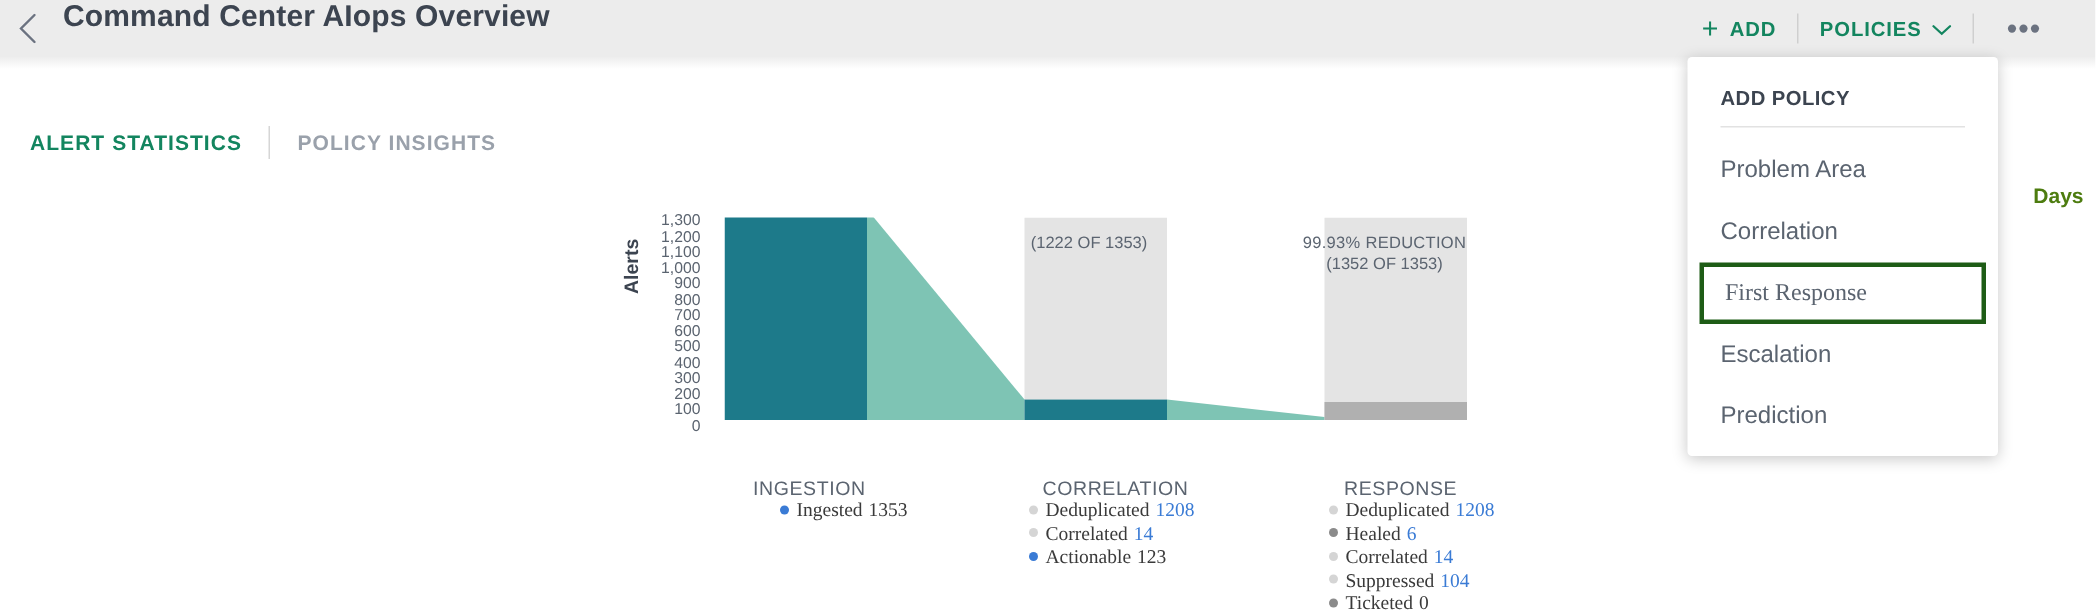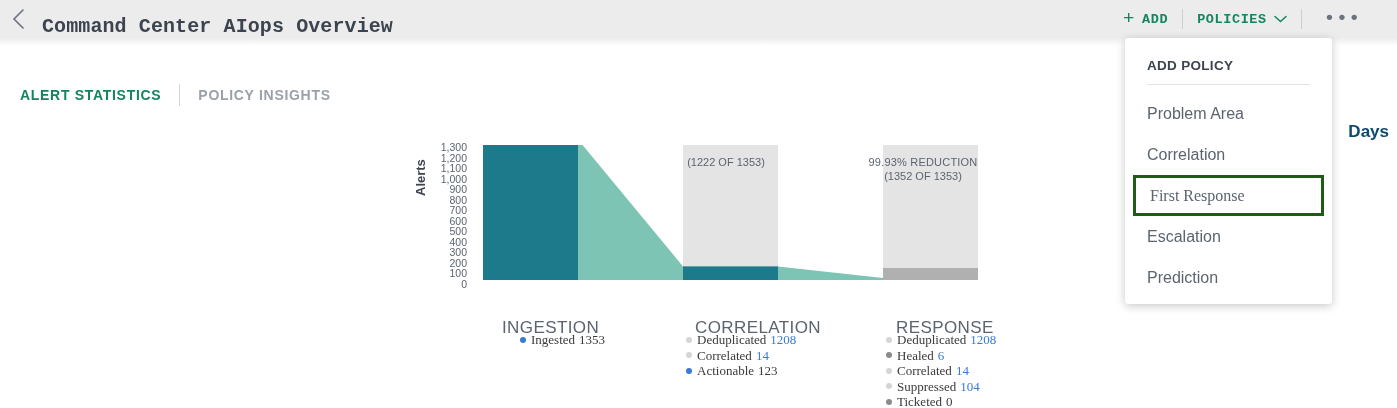--- a/index.html
+++ b/index.html
@@ -10,21 +10,21 @@
     font-family:"Liberation Sans", sans-serif;
     color:#3c4450;
     overflow:hidden;
     position:relative;
   }
 
   
   .topbar {
     position:absolute; left:0; top:0; width:1397px; height:38px;
     background:#ececec;
-    display:flex; align-items:flex-end;font-family:Liberation Mono, monospace;
+    display:flex; align-items:flex-start;
   }
   .back-chevron {
     width:36px; height:38px; display:flex; align-items:center; justify-content:center;
     cursor:pointer;
   }
   .back-chevron svg { display:block; }
   .page-title {
     font-size:20px; font-weight:bold; color:#3c4450;
     letter-spacing:0.1px; margin-left:6px; white-space:nowrap;
   }
@@ -58,21 +58,21 @@
   .tab {
     font-size:14px; font-weight:bold; letter-spacing:0.7px;
     color:#9aa1ab; padding:0 16px; cursor:pointer; white-space:nowrap;
   }
   .tab:first-child { padding-left:0; }
   .tab.active { color:#13855f; }
   .tab-sep { width:1px; height:22px; background:#d6d6d6; margin:0 2px; }
 
   .range-label {
     position:absolute; right:8px; top:84px;
-    color:#0c4a6e; font-size:17px; font-weight:bold; white-space:nowrap;
+    color:#4d7c0f; font-size:14px; font-weight:bold; white-space:nowrap;
   }
 
   
   .chart-wrap { position:absolute; left:0; top:0; width:1397px; height:370px; }
 
   .y-axis-title {
     position:absolute; left:413px; top:158px;
     transform:rotate(-90deg); transform-origin:left top;
     font-size:13px; font-weight:bold; color:#3c4450;
     white-space:nowrap;
@@ -89,21 +89,21 @@
   }
 
   .reduction-label {
     position:absolute; text-align:center;
     font-size:11px; color:#5b6470; line-height:1.25; white-space:nowrap;
   }
   .reduction-label .pct { display:block; letter-spacing:0.2px; }
   .reduction-label .of  { display:block; }
 
   .col-label {
-    position:absolute; font-size:17px; color:#5b6470;
+    position:absolute; font-size:13px; color:#5b6470;
     letter-spacing:0.4px; white-space:nowrap;
   }
 
   .legend-col { position:absolute; font-family:"Liberation Serif", serif; font-size:13px; color:#3a3a3a; }
   .legend-row { display:flex; align-items:center; white-space:nowrap; line-height:15.5px; }
   .bullet { width:6px; height:6px; border-radius:50%; margin-right:5px; flex:0 0 auto; }
   .legend-text { }
   .legend-val { margin-left:4px; }
   .legend-val.link { color:#3a7bd5; }
   .legend-val.plain { color:#3a3a3a; }

